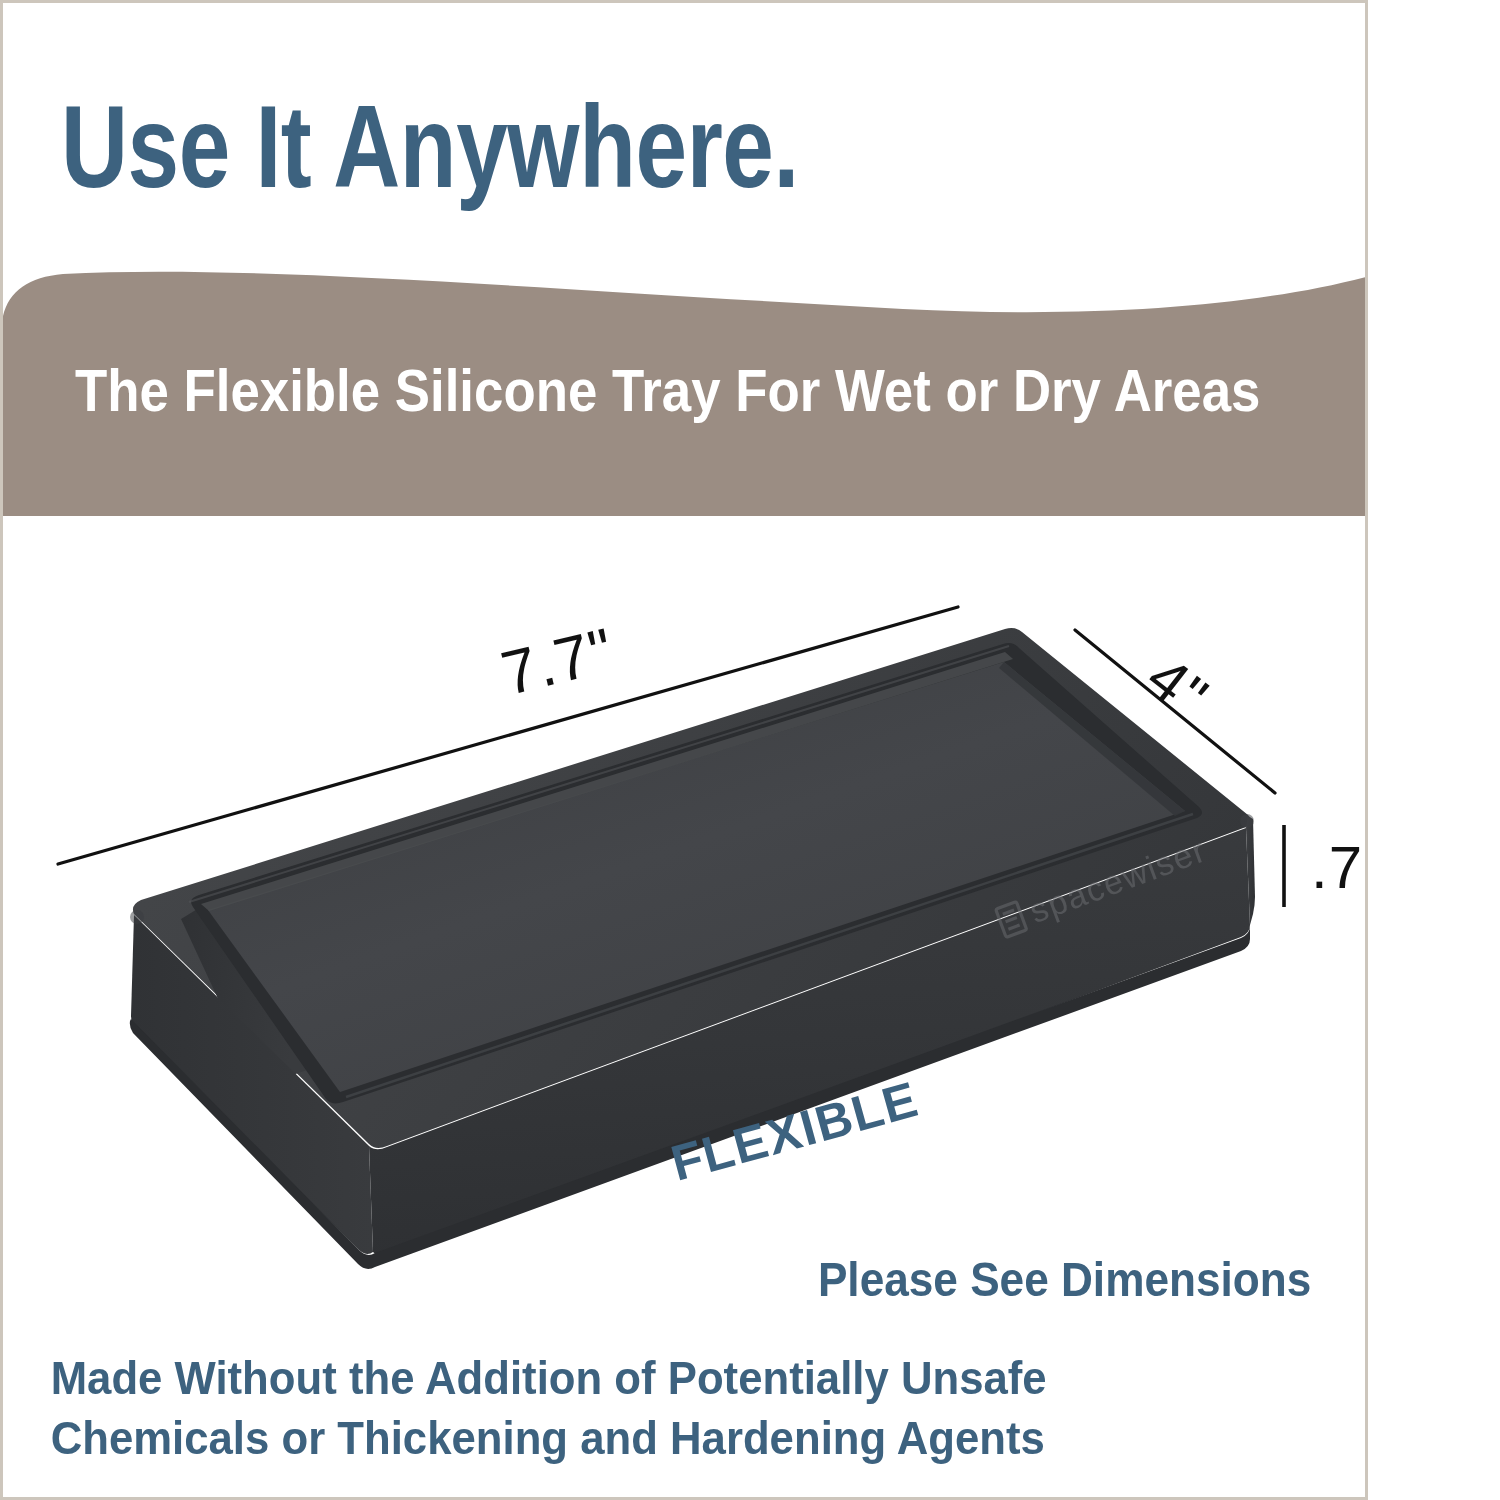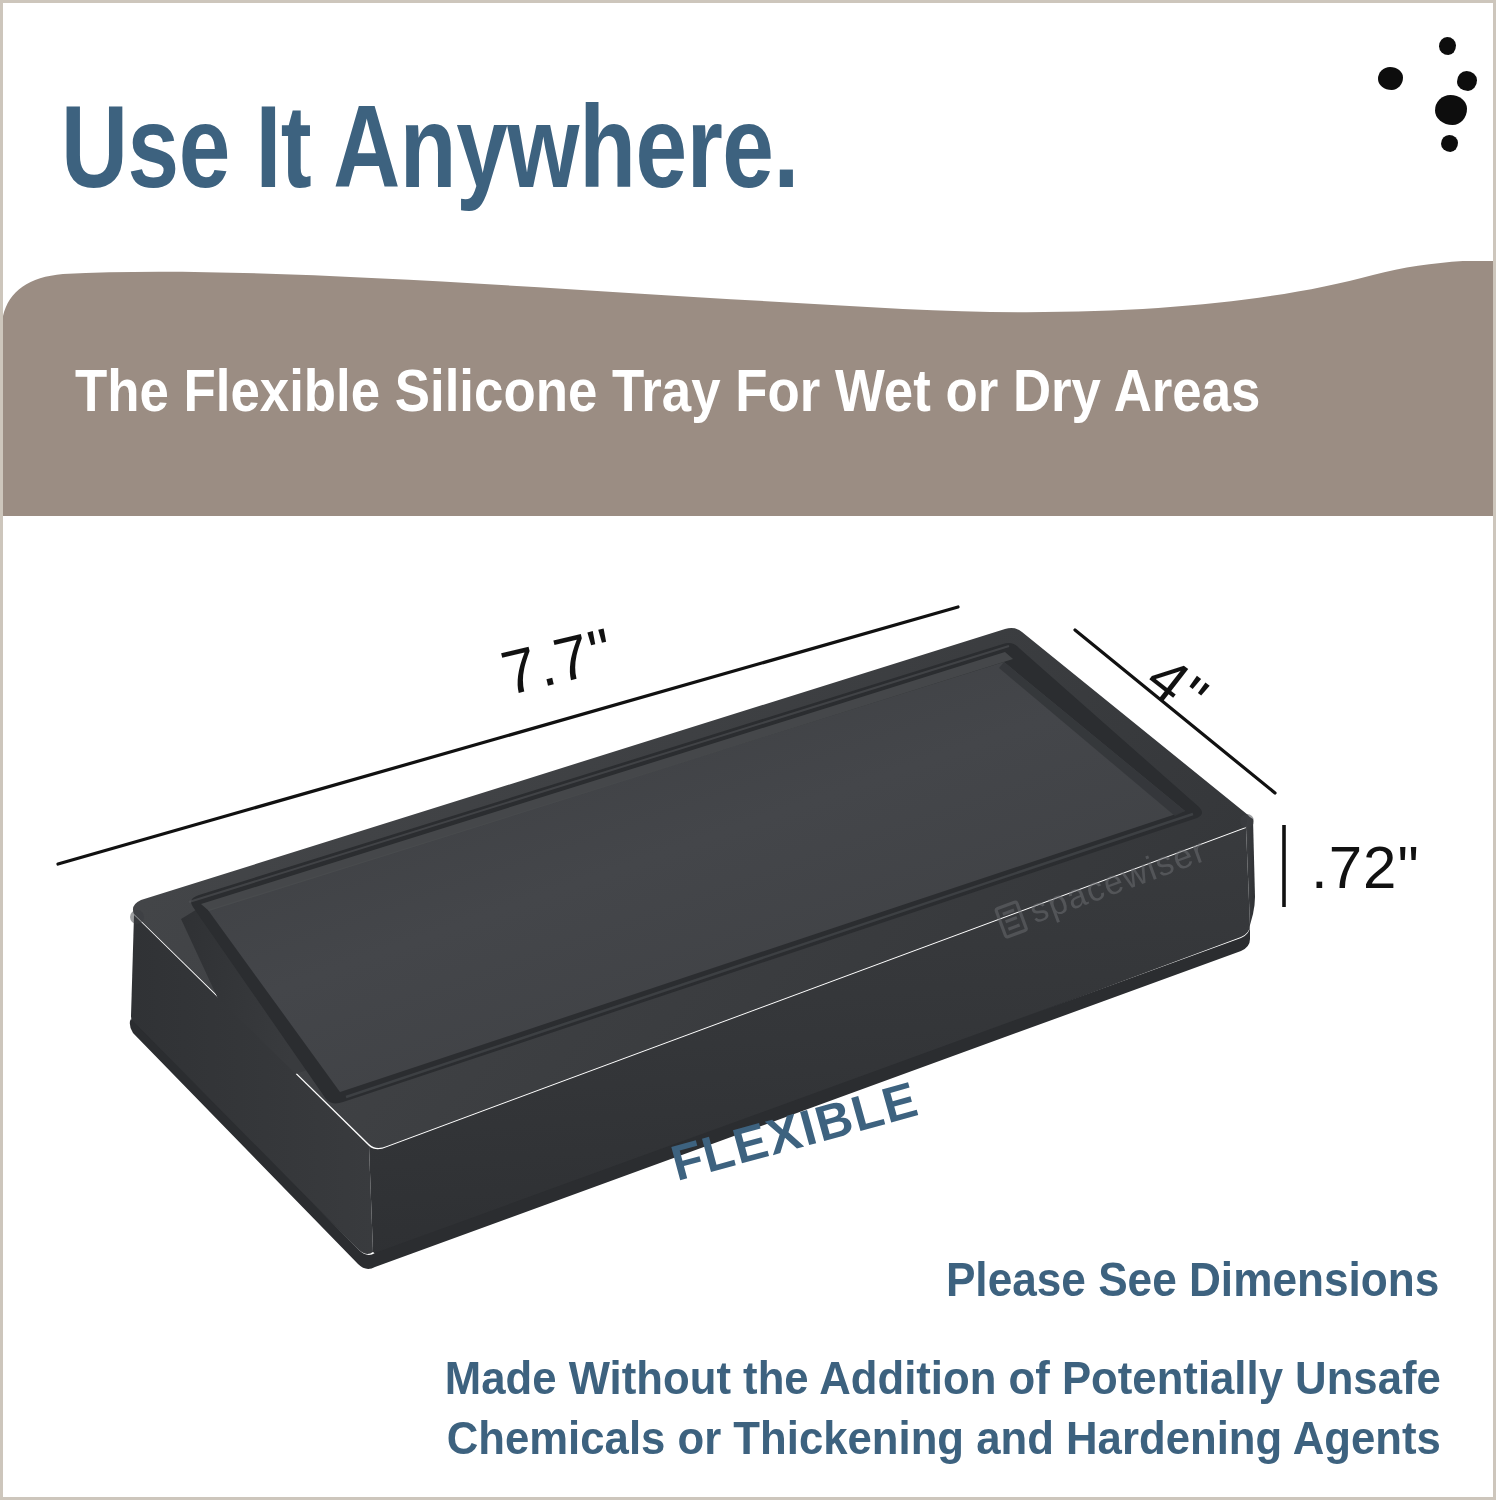--- a/index.html
+++ b/index.html
@@ -4,21 +4,21 @@
 <style>
   html,body{margin:0;padding:0;}
   body{
     width:1500px;height:1500px;
     background:#ffffff;
     font-family:"Liberation Sans", sans-serif;
     overflow:hidden;
   }
   #page{
     position:relative;
-    width:1496px;height:1500px;
+    width:1368px;height:1500px;
     background:#ffffff;
     box-sizing:border-box;
     border:3px solid #4c1d95;
     overflow:hidden;
   }
 
   
   .headline{
     position:absolute;
     left:58px; top:86px;
@@ -118,21 +118,21 @@
     line-height:1;
     font-weight:700;
     color:#3d627f;
     transform:scaleX(0.92);
     transform-origin:right top;
     white-space:nowrap;
   }
   .footnote{
     position:absolute;
     left:0; right:0; top:1345px;
-    text-align:right;
+    text-align:left;
     font-size:47px;
     line-height:1.28;
     font-weight:700;
     color:#3d627f;
     white-space:nowrap;
   }
   .footnote div{transform:scaleX(0.93);}
 </style>
 </head>
 <body>

